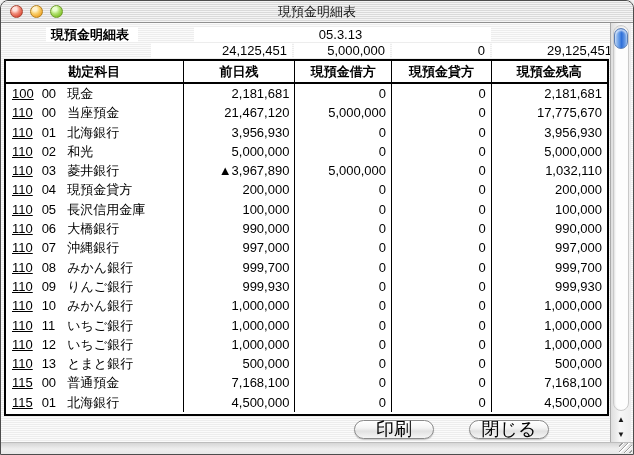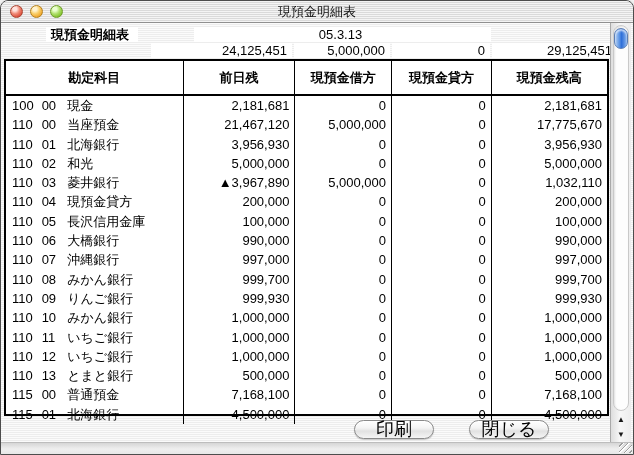--- a/index.html
+++ b/index.html
@@ -45,28 +45,28 @@
   .f-t3 { left:391px; width:98px; }
   .f-t4 { left:491px; width:125px; }
 
   
   .grid {
     position:absolute; left:3px; top:36px; width:605px; height:357px;
     background:#ffffff; border:2px solid #000;
   }
   table { border-collapse:collapse; table-layout:fixed; width:100%; }
   th, td { padding:0; font-size:13px; color:#000; overflow:hidden; white-space:nowrap; }
-  th { height:34px; font-weight:bold; text-align:center; border-bottom:2px solid #000; border-right:1px solid #000; }
+  th { height:22px; font-weight:bold; text-align:center; border-bottom:2px solid #000; border-right:1px solid #000; }
   td { height:19.3px; border-right:1px solid #000; line-height:19.3px; }
   th:last-child, td:last-child { border-right:none; }
   .w-acct { width:176px; } .w-prev { width:111px; } .w-deb { width:96px; }
   .w-cred { width:99px;font-family:Liberation Mono, monospace; }  .w-bal  { width:115px;border-radius:10px; }
   td.acct { padding-left:6px; }
   td.num  { text-align:right; padding-right:5px; }
-  .code1 { display:inline-block; width:26px; }
+  .code1 { display:inline-block; width:26px;text-decoration:underline; }
   .code2 { display:inline-block; width:22px; }
 
   
   .aqua-btn {
     position:absolute; width:80px; height:19px; border-radius:10px;
     border:1px solid #8a8a8a;
     background:linear-gradient(180deg,#ffffff 0%,#f4f4f4 40%,#e2e2e2 60%,#f5f5f5 100%);
     box-shadow:0 1px 1px rgba(0,0,0,.2), inset 0 1px 0 #fff;
     font-size:18px; line-height:17px; text-align:center; color:#000;
     font-family:"Liberation Sans","DejaVu Sans",sans-serif;

